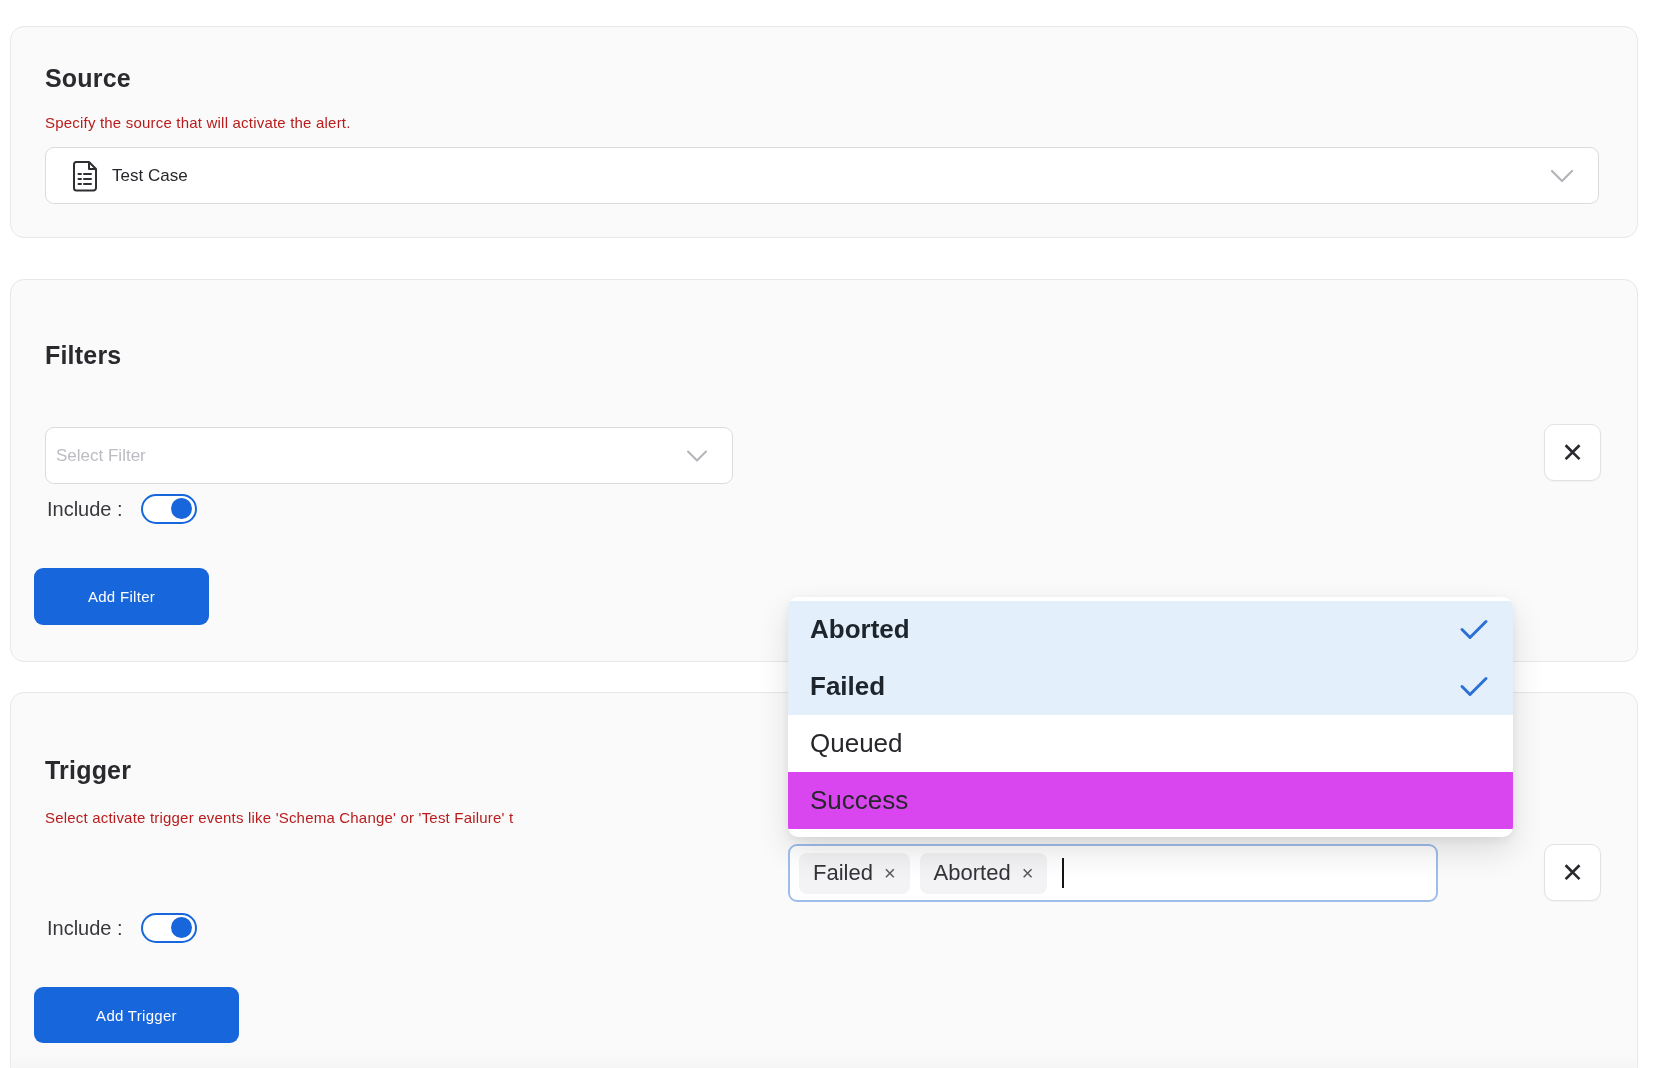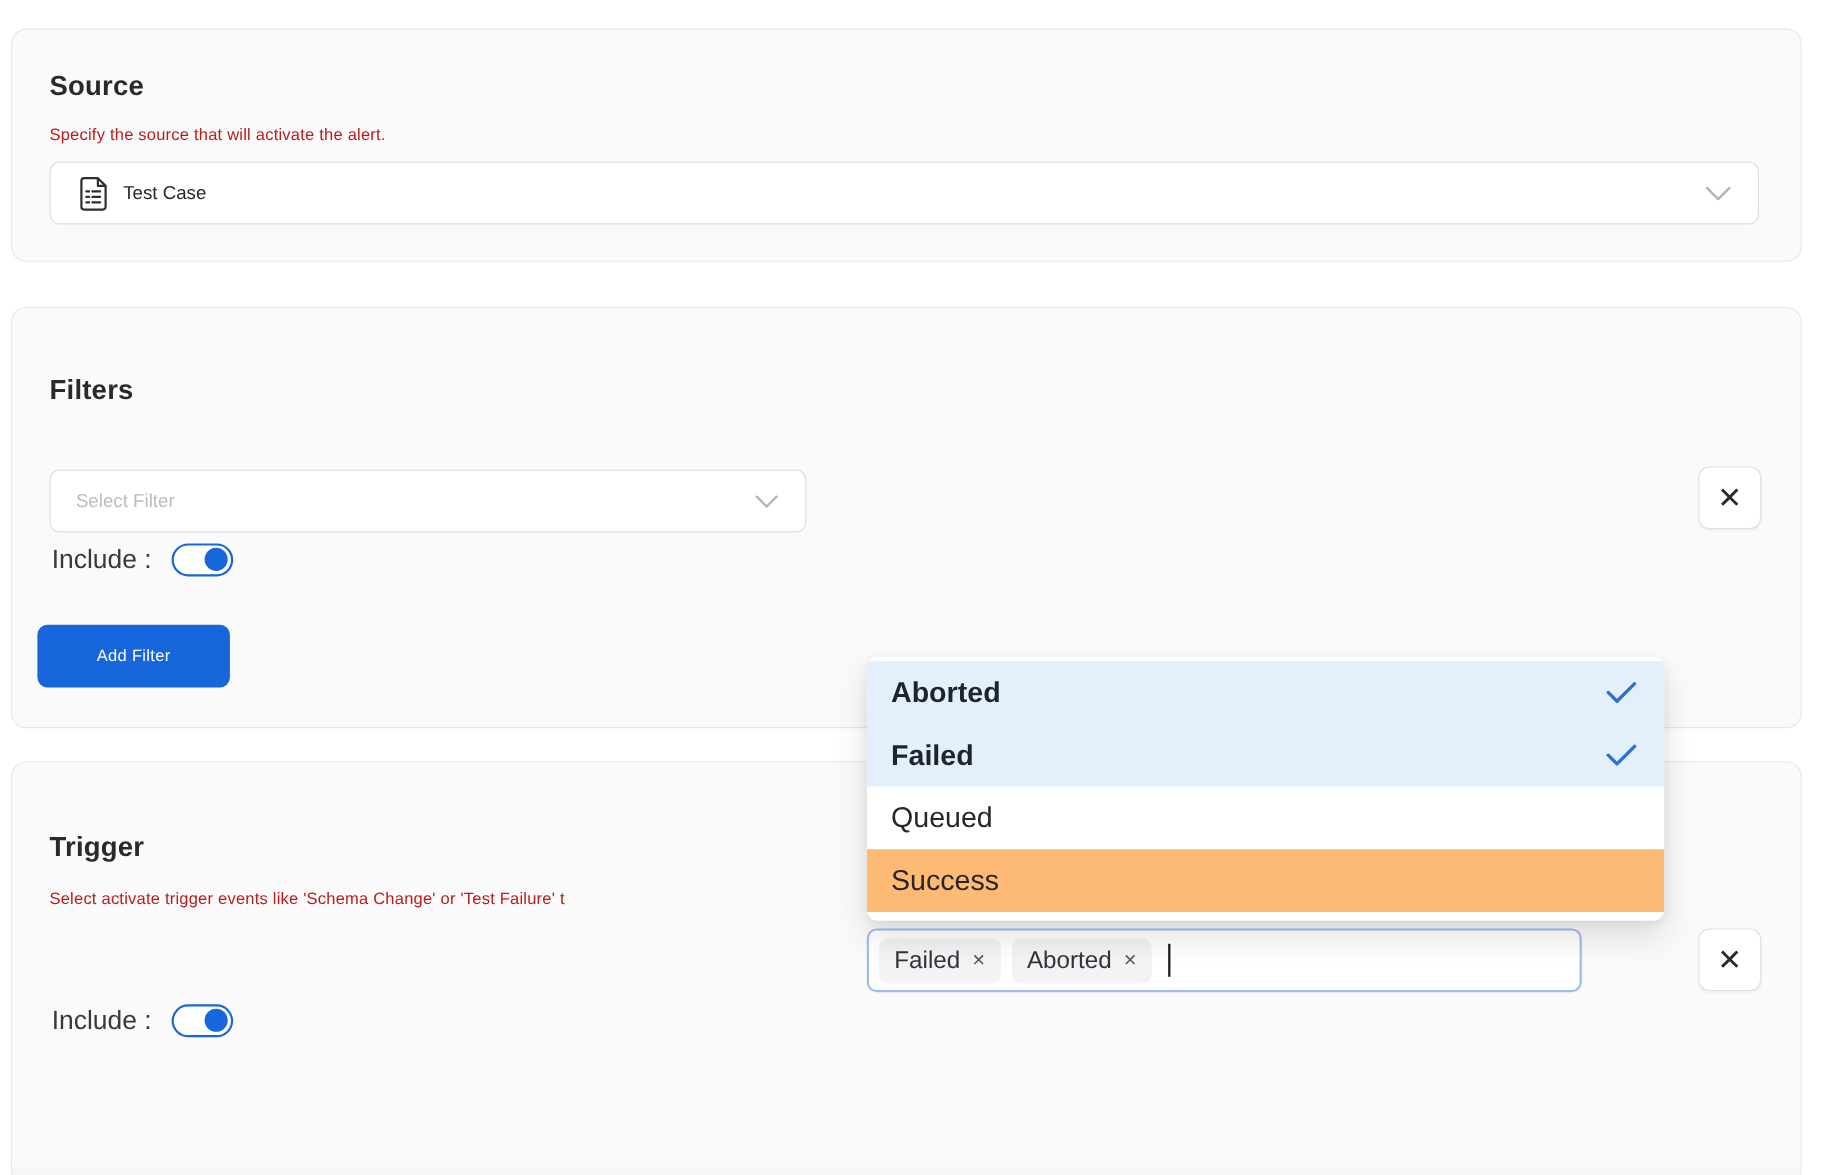--- a/index.html
+++ b/index.html
@@ -29,23 +29,23 @@
     letter-spacing:.2px;white-space:nowrap;
   }
   .select{
     position:absolute;background:#fff;border:1px solid #dcdce0;border-radius:9px;
     box-sizing:border-box;display:flex;align-items:center;height:57px;
   }
   .select-value{font-size:17px;color:#26262b;white-space:nowrap;}
   .placeholder{color:#bcbcc2;}
   .chevron{position:absolute;right:24px;top:50%;transform:translateY(-50%);display:flex;}
   .src-icon{margin:0 14px 0 24px;display:flex;}
-  .pad-left{padding-left:23px;}
+  .pad-left{padding-left:10px;}
   .include-row{position:absolute;left:36px;display:flex;align-items:center;gap:18px;}
-  .include-label{font-size:24px;color:#38383d;white-space:nowrap;}
+  .include-label{font-size:20px;color:#38383d;white-space:nowrap;}
   .toggle{
     position:relative;width:56px;height:30px;border:2px solid #1766db;
     border-radius:17px;background:#fff;box-sizing:border-box;cursor:pointer;
   }
   .toggle-knob{
     position:absolute;right:3px;top:2px;width:21px;height:21px;border-radius:50%;
     background:#1766db;
   }
   .primary-btn{
     position:absolute;left:34px;background:#1766db;color:#fff;border:none;
@@ -78,21 +78,21 @@
   #status-dropdown{
     position:absolute;left:788px;top:572px;width:725px;background:#fff;
     border-radius:10px;padding:4px 0 8px;overflow:hidden;z-index:5;
     box-shadow:0 14px 32px rgba(0,0,0,.12), 0 3px 8px rgba(0,0,0,.06);
   }
   .option{
     height:57px;display:flex;align-items:center;padding:0 26px 0 22px;
     font-size:26px;color:#26262b;position:relative;cursor:pointer;
   }
   .option.selected{background:#e3f0fb;font-weight:700;color:#1d242c;}
-  .option.hovered{background:#fdba74;}
+  .option.hovered{background:#d946ef;}
   .option .check{position:absolute;right:24px;top:50%;transform:translateY(-50%);display:flex;}
   #bottom-band{
     position:absolute;left:0;top:1056px;width:1656px;height:12px;
     background:linear-gradient(180deg,#e8e8ea 0%,#f5f5f6 100%);
   }
 </style>
 </head>
 <body>
 
 <div id="root">
@@ -143,20 +143,21 @@
     <h2 class="section-title" style="top:42px;">Trigger</h2>
     <p class="section-desc" style="top:101px;">Select activate trigger events like 'Schema Change' or 'Test Failure' t</p>
     <div class="include-row" style="top:220px;">
       <span class="include-label">Include :</span>
       <span class="toggle">
         <span class="toggle-knob"></span>
       </span>
     </div>
     <div class="card-bottom-fade"></div>
   </section>
+  <button class="primary-btn" id="add-trigger-btn" style="top:962px;">Add Trigger</button>
   <button class="clear-btn" id="trigger-clear-btn">
       <span>✕</span>
     </button>
 
   <div id="tags-input">
     <span class="tag">
       <span class="tag-label">Failed</span>
       <span class="tag-remove">×</span>
     </span>
     <span class="tag">

